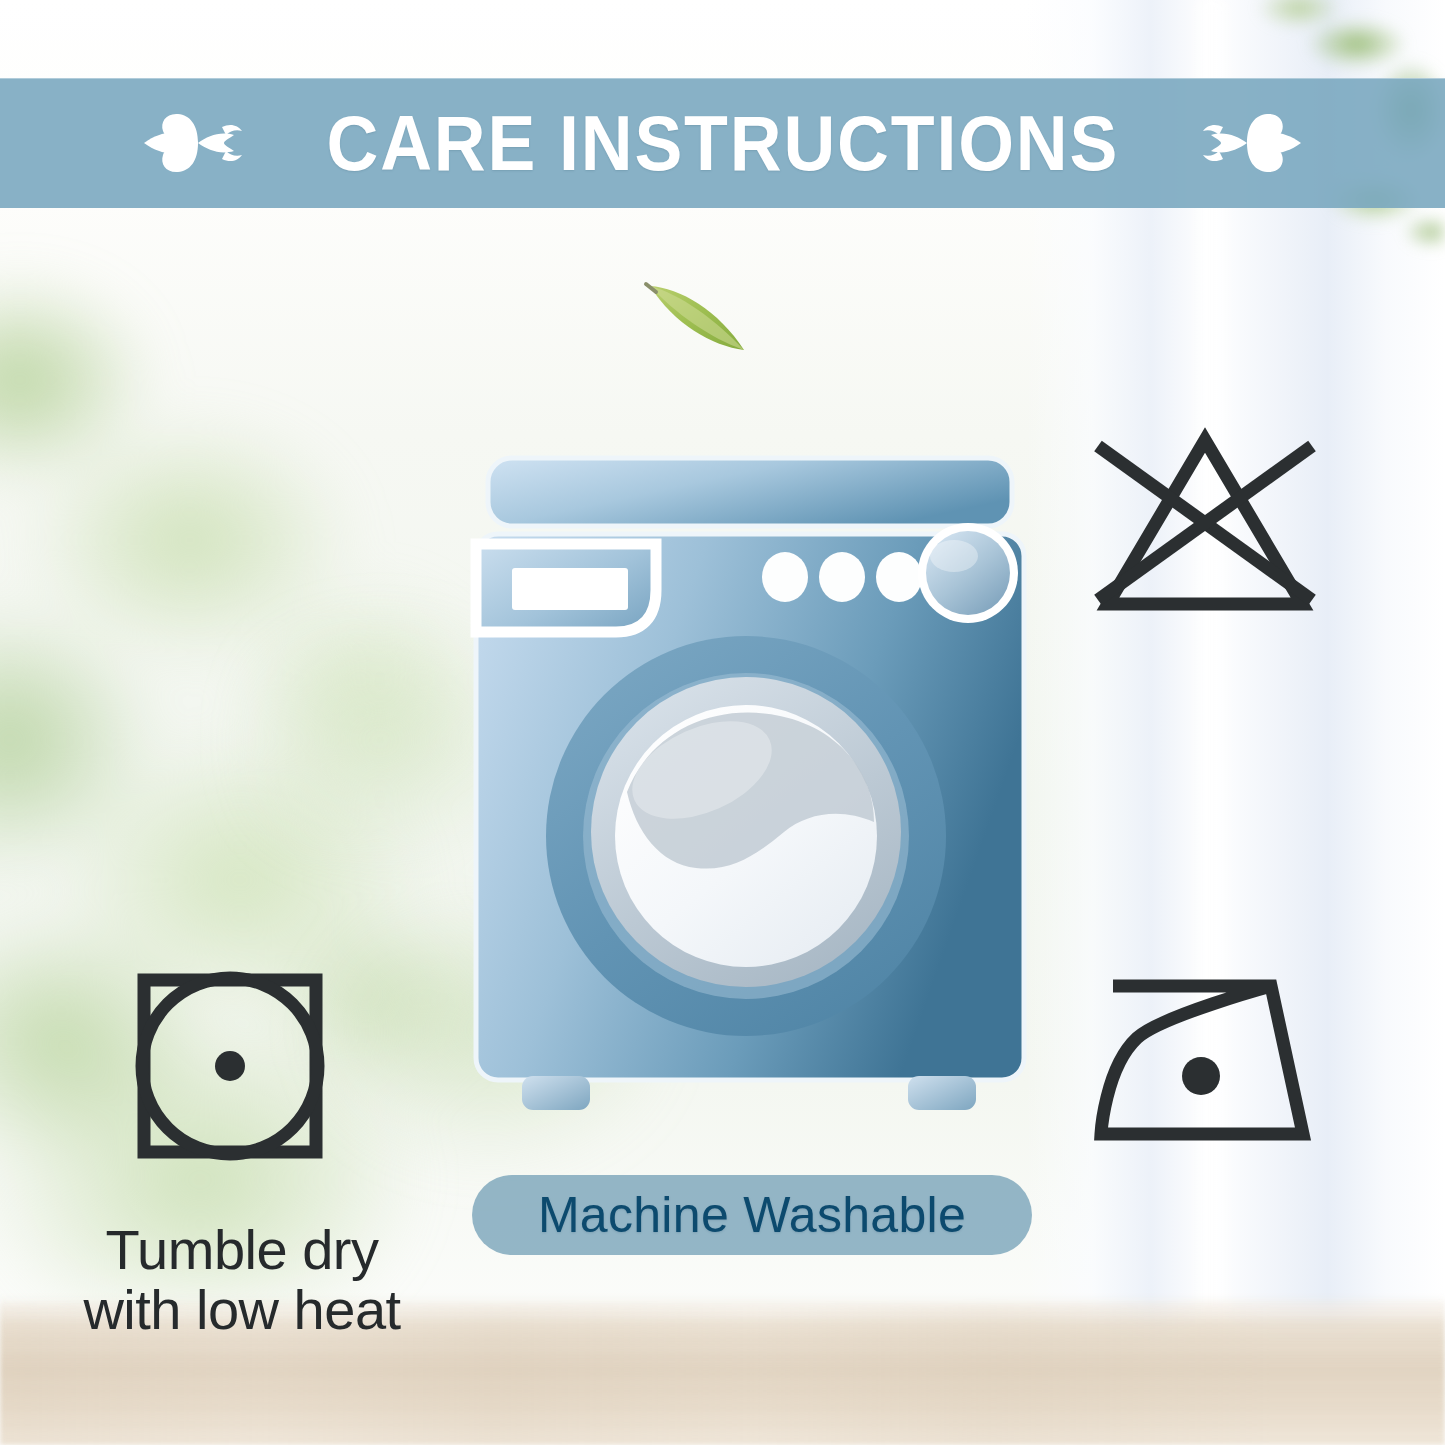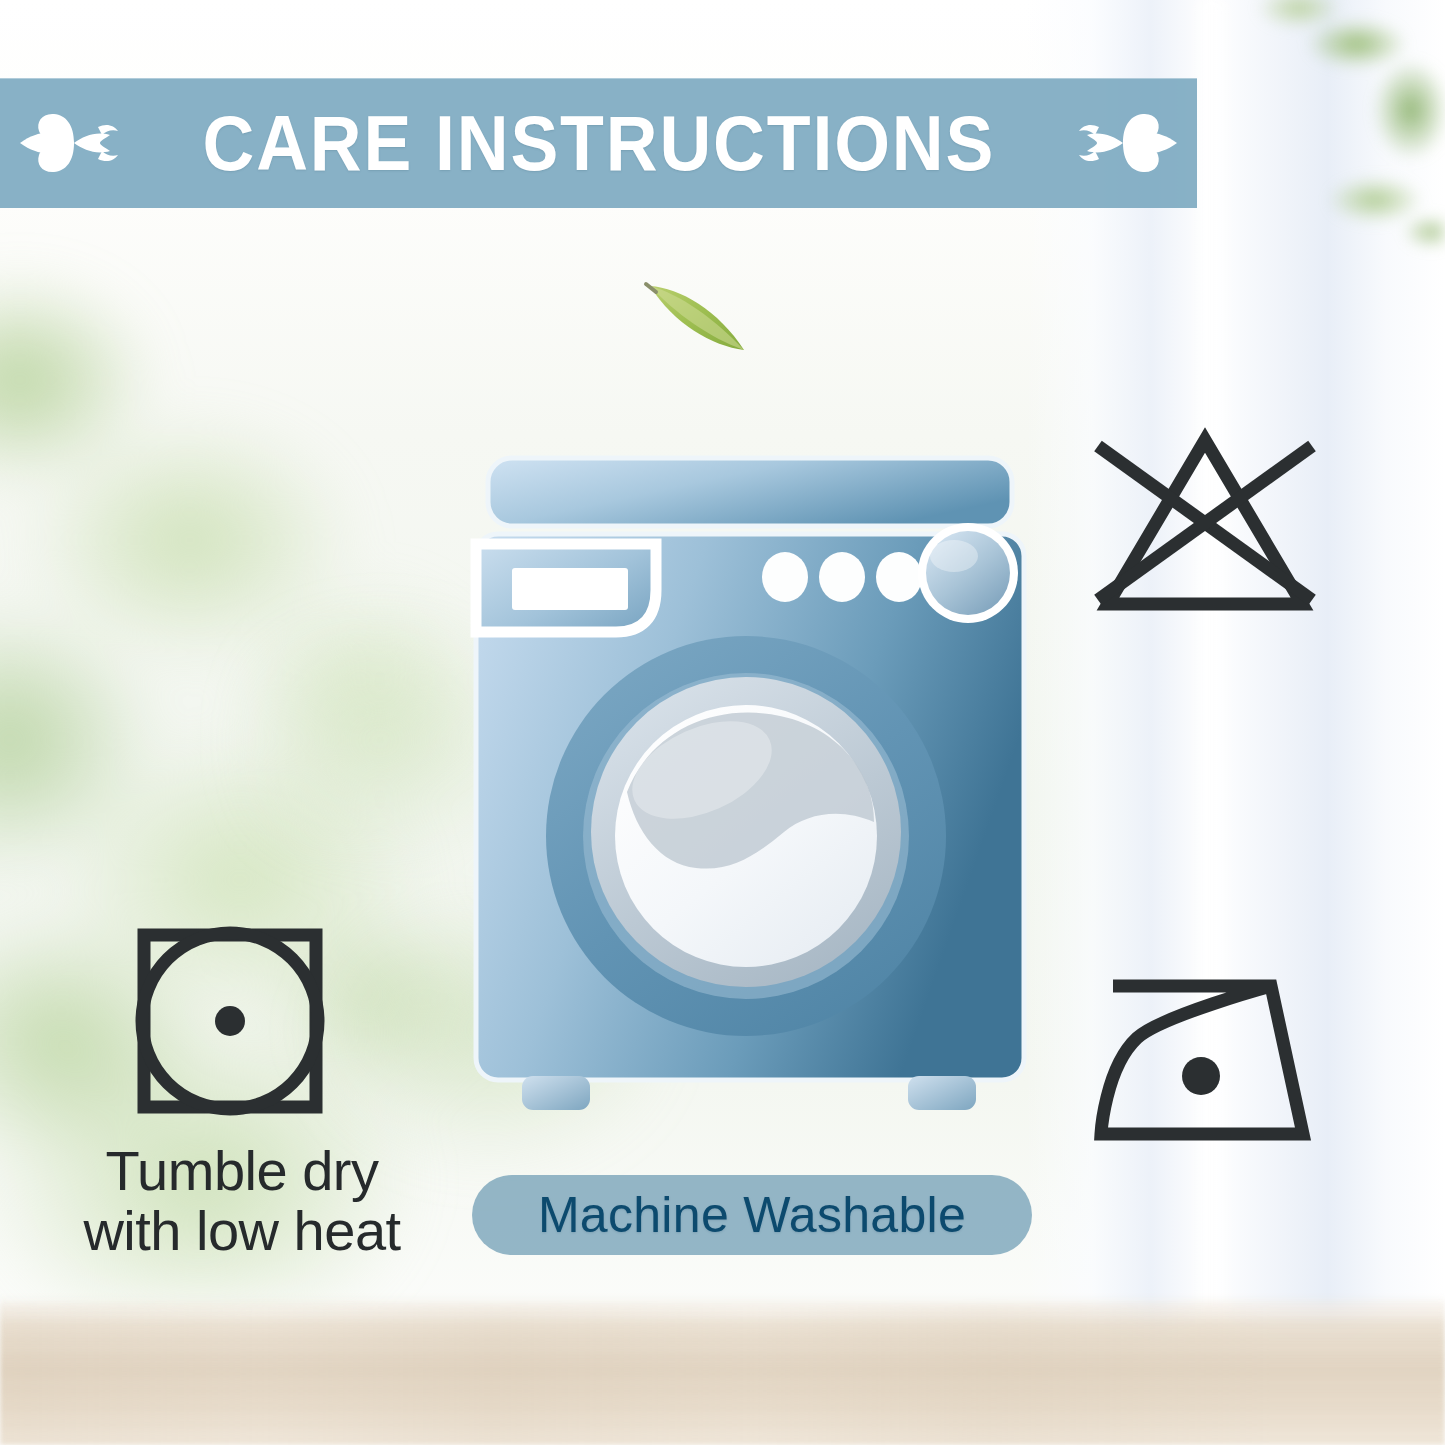--- a/index.html
+++ b/index.html
@@ -91,21 +91,21 @@
         rgba(255,255,255,0) 2px, rgba(255,255,255,0) 17px),
       linear-gradient(90deg,
         rgba(205,186,160,.18) 0%, rgba(255,255,255,0) 18%,
         rgba(205,186,160,.18) 34%, rgba(255,255,255,0) 52%,
         rgba(205,186,160,.2) 68%, rgba(255,255,255,0) 88%);
     filter:blur(3px);
   }
 
   
   .banner{
-    position:absolute;left:0;top:78px;width:1197px;height:130px;
+    position:absolute;left:0;top:78px;width:1445px;height:130px;
     background:rgba(119,166,190,.88);
     display:flex;align-items:center;justify-content:center;
     box-shadow:0 1px 0 rgba(255,255,255,.35) inset;
   }
   .banner-title{
     color:#ffffff;
     font-size:78px;
     font-weight:bold;
     letter-spacing:2px;
     line-height:1;
@@ -133,21 +133,21 @@
     margin-top:16px;
     text-align:center;
     color:#262a2c;
     font-size:56px;
     line-height:1.07;
     letter-spacing:-.5px;
     white-space:pre-line;
   }
   #care-wash   {left:22px;   top:424px;}
   #care-bleach {left:985px;  top:424px;}
-  #care-dry    {left:22px;   top:921px;}
+  #care-dry    {left:22px;   top:966px;gap:34px;}
   #care-iron   {left:985px;  top:966px;}
 
   
   .washer{position:absolute;left:470px;top:440px;width:560px;height:690px;}
   .washer svg{display:block;width:100%;height:100%;}
 
   
   .pill{
     position:absolute;left:472px;top:1175px;
     width:560px;height:80px;

